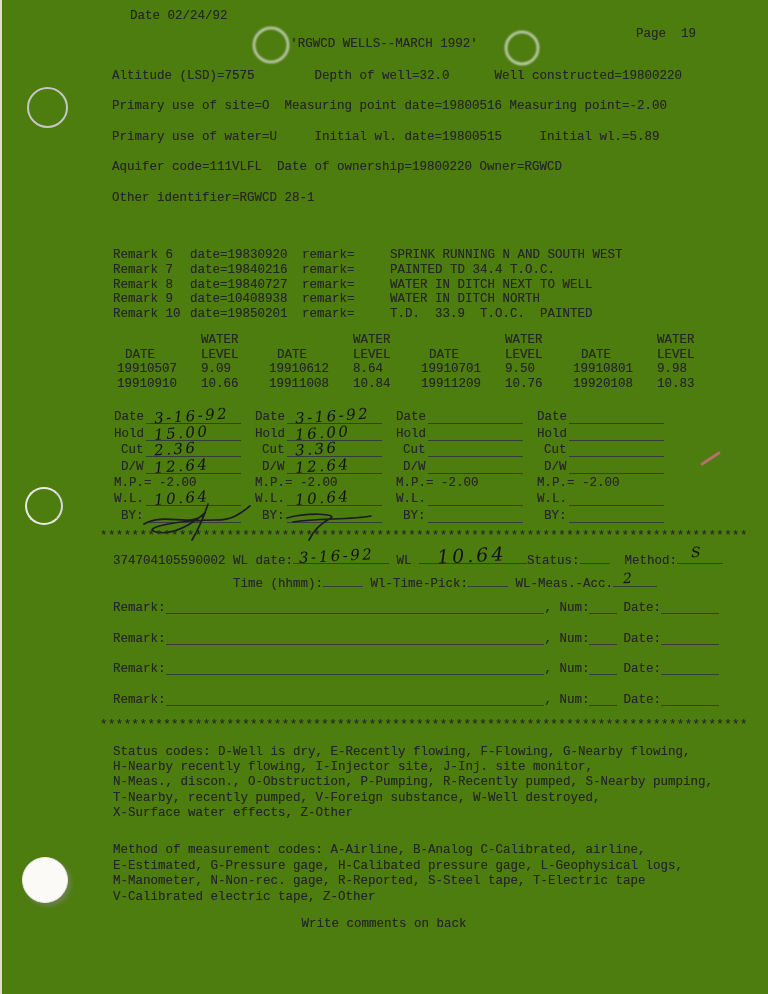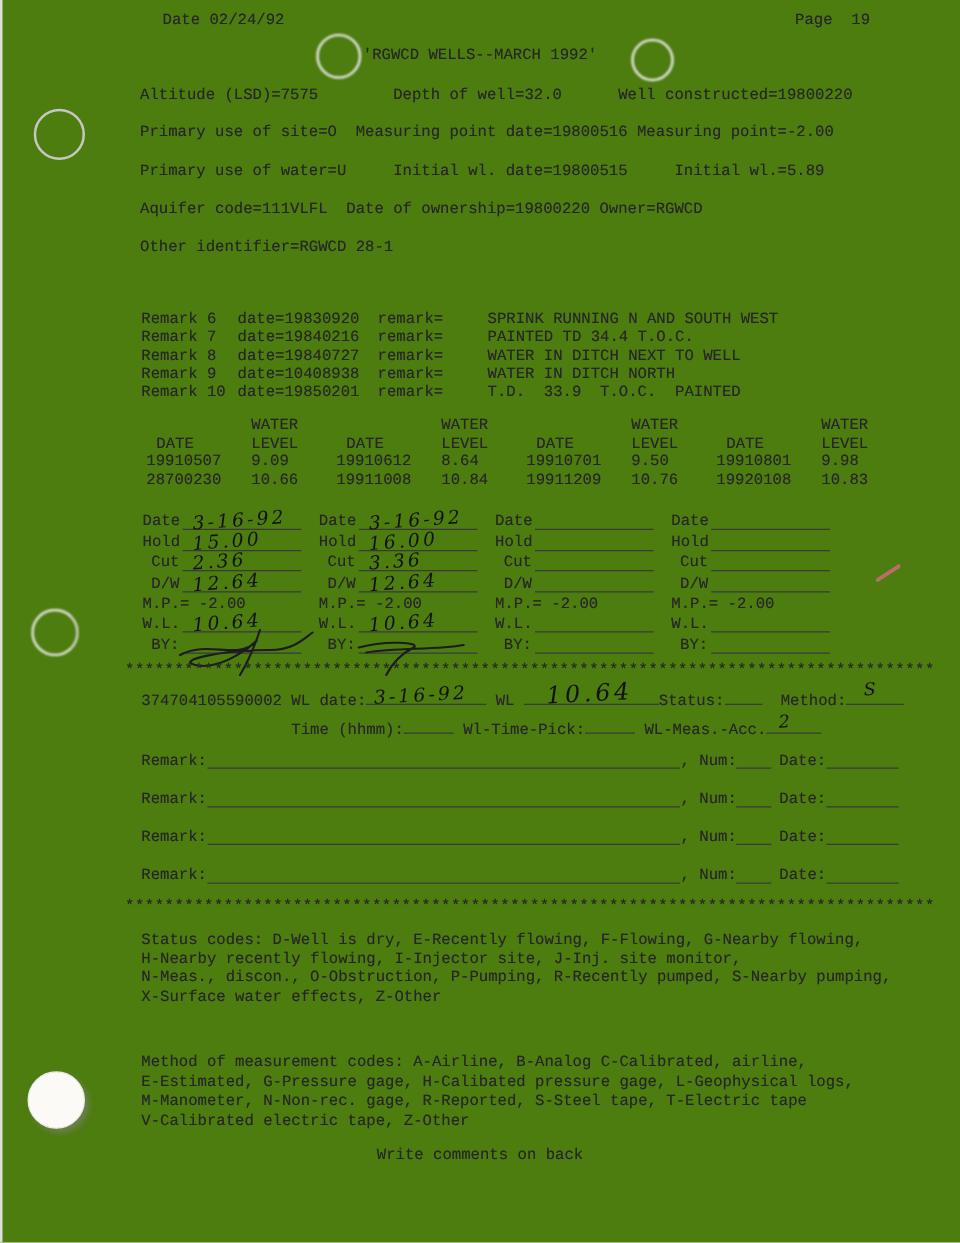--- a/index.html
+++ b/index.html
@@ -19,21 +19,21 @@
   .hole-top    { left:27px;  top:87px;  width:41px; height:41px; border:2px solid #c6c6c4; filter:blur(0.6px); }
   .hole-mid    { left:25px;  top:487px; width:38px; height:38px; border:2px solid #e9e9e7; border-right-color:#d8d8d6; filter:blur(0.7px); }
   .hole-bottom { left:22px;  top:857px; width:46px; height:46px; background:#fbfaf7; border:1px solid #eceae6; box-shadow:3px 3px 5px rgba(135,135,135,0.55); }
   .hole-title-l{ left:253px; top:27px;  width:36px; height:36px; border:2px solid #e4e4e2; filter:blur(0.8px); }
   .hole-title-r{ left:505px; top:31px;  width:34px; height:34px; border:2px solid #e7e7e5; filter:blur(0.8px); }
   .red-mark { position:absolute; left:699px; top:457px; width:23px; height:3px;
               background:#cb6d7a; border-radius:3px; transform:rotate(-33deg); opacity:0.85; }
 
   
   .hdr-date { position:absolute; left:130px; top:9px; }
-  .hdr-page { position:absolute; left:636px; top:9px; }
+  .hdr-page { position:absolute; left:636px; top:27px; }
   .doc-title{ position:absolute; left:0; top:37px; width:768px; text-align:center; }
 
   
   .well-info { position:absolute; left:112px; top:61px; line-height:30.4px; }
 
   
   .remark-log { position:absolute; left:113px; top:248px; line-height:14.8px; }
   .rlog-row { display:flex; }
   .rlog-label { width:77px;  white-space:pre; }
   .rlog-date  { width:112px; white-space:pre; }
@@ -72,21 +72,21 @@
   .u { display:inline-block; border-bottom:1.2px solid #3a3a3a; height:13px; position:relative; vertical-align:baseline; }
   .hand-inline { position:absolute; white-space:nowrap; font-family:"DejaVu Serif","Liberation Serif",serif;
     font-style:italic; color:#121216; text-shadow:none; letter-spacing:2.5px; transform:rotate(-3deg); }
   .h-date   { font-size:15px; left:6px;  bottom:-2px; }
   .h-wl     { font-size:19px; left:18px; bottom:-3px; letter-spacing:3px; }
   .h-method { font-size:14px; left:14px; bottom:3px; }
   .h-acc    { font-size:14px; left:10px; bottom:0px; }
 
   
   .blank-remarks { position:absolute; left:113px; top:601px; width:606px; }
-  .br-row { display:flex; align-items:center; height:15px; margin-bottom:15.6px; white-space:pre; }
+  .br-row { display:flex; align-items:flex-start; height:15px; margin-bottom:15.6px; white-space:pre; }
   .br-u-long { flex:1; border-bottom:1.2px solid #3a3a3a; height:13px; }
   .br-u-num  { width:28px; border-bottom:1.2px solid #3a3a3a; height:13px; }
   .br-u-date { width:58px; border-bottom:1.2px solid #3a3a3a; height:13px; }
   .br-gap { width:6px; }
 
   
   .status-codes { position:absolute; left:113px; top:745px; line-height:15.2px; }
   .method-codes { position:absolute; left:113px; top:843px; line-height:15.5px; }
   .footer-note  { position:absolute; left:0; top:917px; width:768px; text-align:center; }
 </style>
@@ -156,21 +156,21 @@
         </div>
       <div class="wt-row">
           <span class="wt-date wt-hd">DATE</span>
           <span class="wt-level">LEVEL</span>
         </div>
       <div class="wt-row">
           <span class="wt-date">19910507</span>
           <span class="wt-level">9.09</span>
         </div>
       <div class="wt-row">
-          <span class="wt-date">28700230</span>
+          <span class="wt-date">19910910</span>
           <span class="wt-level">10.66</span>
         </div>
     </div>
     <div class="wt-group">
       <div class="wt-row">
           <span class="wt-date"></span>
           <span class="wt-level">WATER</span>
         </div>
       <div class="wt-row">
           <span class="wt-date wt-hd">DATE</span>
@@ -407,20 +407,21 @@
     <div class="br-row"><span>Remark:</span><span class="br-u-long"></span><span>, Num:</span><span class="br-u-num"></span><span class="br-gap"></span><span>Date:</span><span class="br-u-date"></span></div>
     <div class="br-row"><span>Remark:</span><span class="br-u-long"></span><span>, Num:</span><span class="br-u-num"></span><span class="br-gap"></span><span>Date:</span><span class="br-u-date"></span></div>
   </div>
 
   <div class="sep sep2">**********************************************************************************</div>
 
   <div class="status-codes">
     <div class="pre">Status codes: D-Well is dry, E-Recently flowing, F-Flowing, G-Nearby flowing,</div>
     <div class="pre">H-Nearby recently flowing, I-Injector site, J-Inj. site monitor,</div>
     <div class="pre">N-Meas., discon., O-Obstruction, P-Pumping, R-Recently pumped, S-Nearby pumping,</div>
+    <div class="pre">T-Nearby, recently pumped, V-Foreign substance, W-Well destroyed,</div>
     <div class="pre">X-Surface water effects, Z-Other</div>
   </div>
 
   <div class="method-codes">
     <div class="pre">Method of measurement codes: A-Airline, B-Analog C-Calibrated, airline,</div>
     <div class="pre">E-Estimated, G-Pressure gage, H-Calibated pressure gage, L-Geophysical logs,</div>
     <div class="pre">M-Manometer, N-Non-rec. gage, R-Reported, S-Steel tape, T-Electric tape</div>
     <div class="pre">V-Calibrated electric tape, Z-Other</div>
   </div>
 

